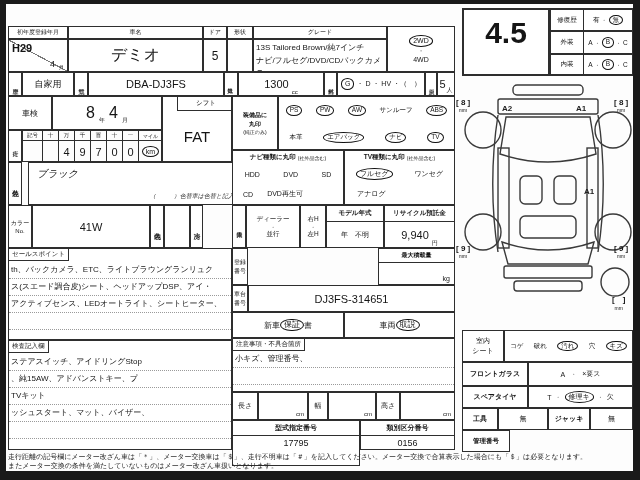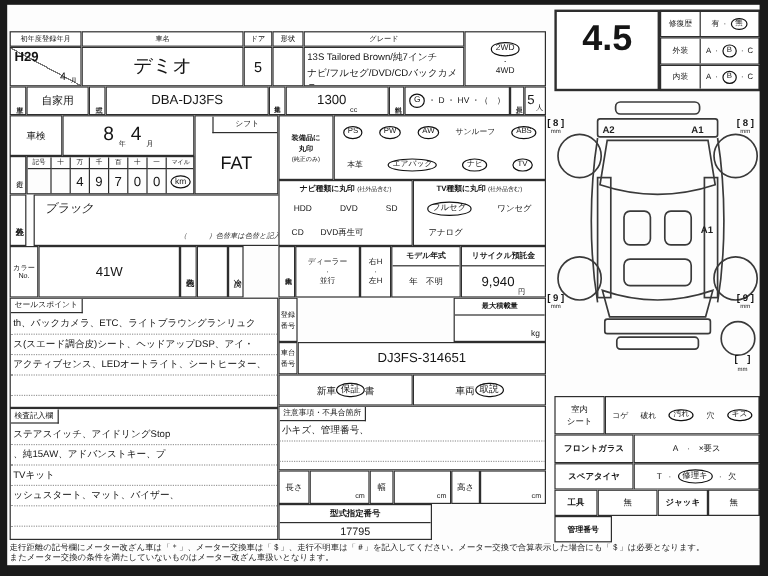--- a/index.html
+++ b/index.html
@@ -348,26 +348,34 @@
   <div class="c" style="left:328px;top:392px;width:48px;height:28px;">
       <span style="position:absolute;right:3px;bottom:2px;font-size:6px;">cm</span>
     </div>
   <div class="c ctr f7" style="left:376px;top:392px;width:24px;height:28px;">
       <span>高さ</span>
     </div>
   <div class="c" style="left:400px;top:392px;width:55px;height:28px;">
       <span style="position:absolute;right:3px;bottom:2px;font-size:6px;">cm</span>
     </div>
 
-  <div class="c" style="left:232px;top:420px;width:128px;height:30px;">
+  <div class="c" style="left:232px;top:420px;width:128px;height:46px;">
     <div class="ctr f7 b" style="height:14px;border-bottom:1px solid #2e2e2e;">
         <span>型式指定番号</span>
       </div>
     <div class="ctr f9" style="height:14px;">
         <span>17795</span>
+      </div>
+  </div>
+  <div class="c" style="left:360px;top:420px;width:95px;height:30px;">
+    <div class="ctr f7 b" style="height:14px;border-bottom:1px solid #2e2e2e;">
+        <span>類別区分番号</span>
+      </div>
+    <div class="ctr f9" style="height:14px;">
+        <span>0156</span>
       </div>
   </div>
 
   <div class="c" style="left:462px;top:8px;width:88px;height:68px;border-width:2px;">
     <div class="ctr b" style="height:46px;font-size:30px;">
         <span>4.5</span>
       </div>
   </div>
   <div class="c" style="left:550px;top:8px;width:84px;height:23px;border-width:2px 2px 1px 1px;display:flex;">
     <div class="ctr f65" style="width:32px;border-right:1px solid #2e2e2e;">

